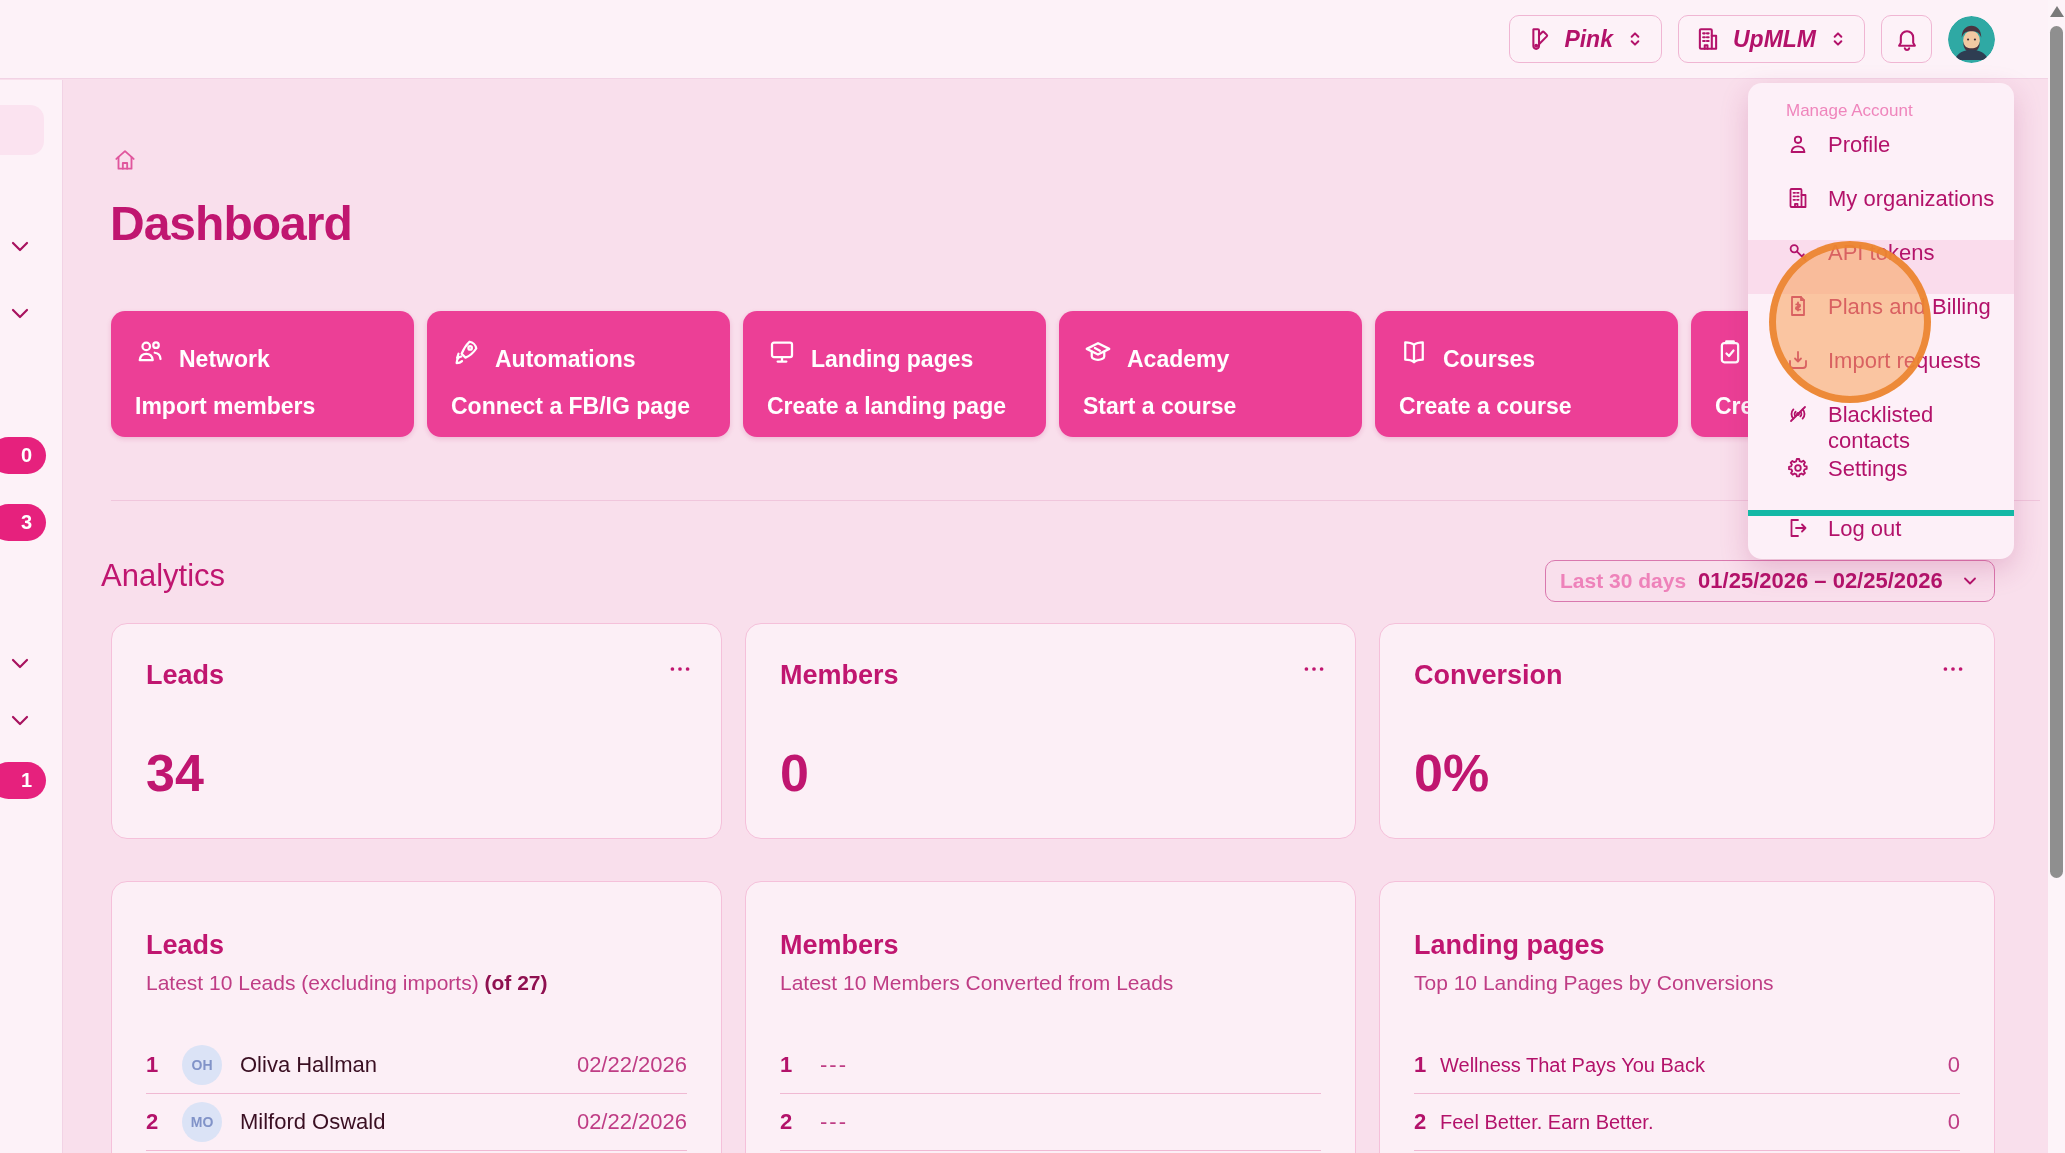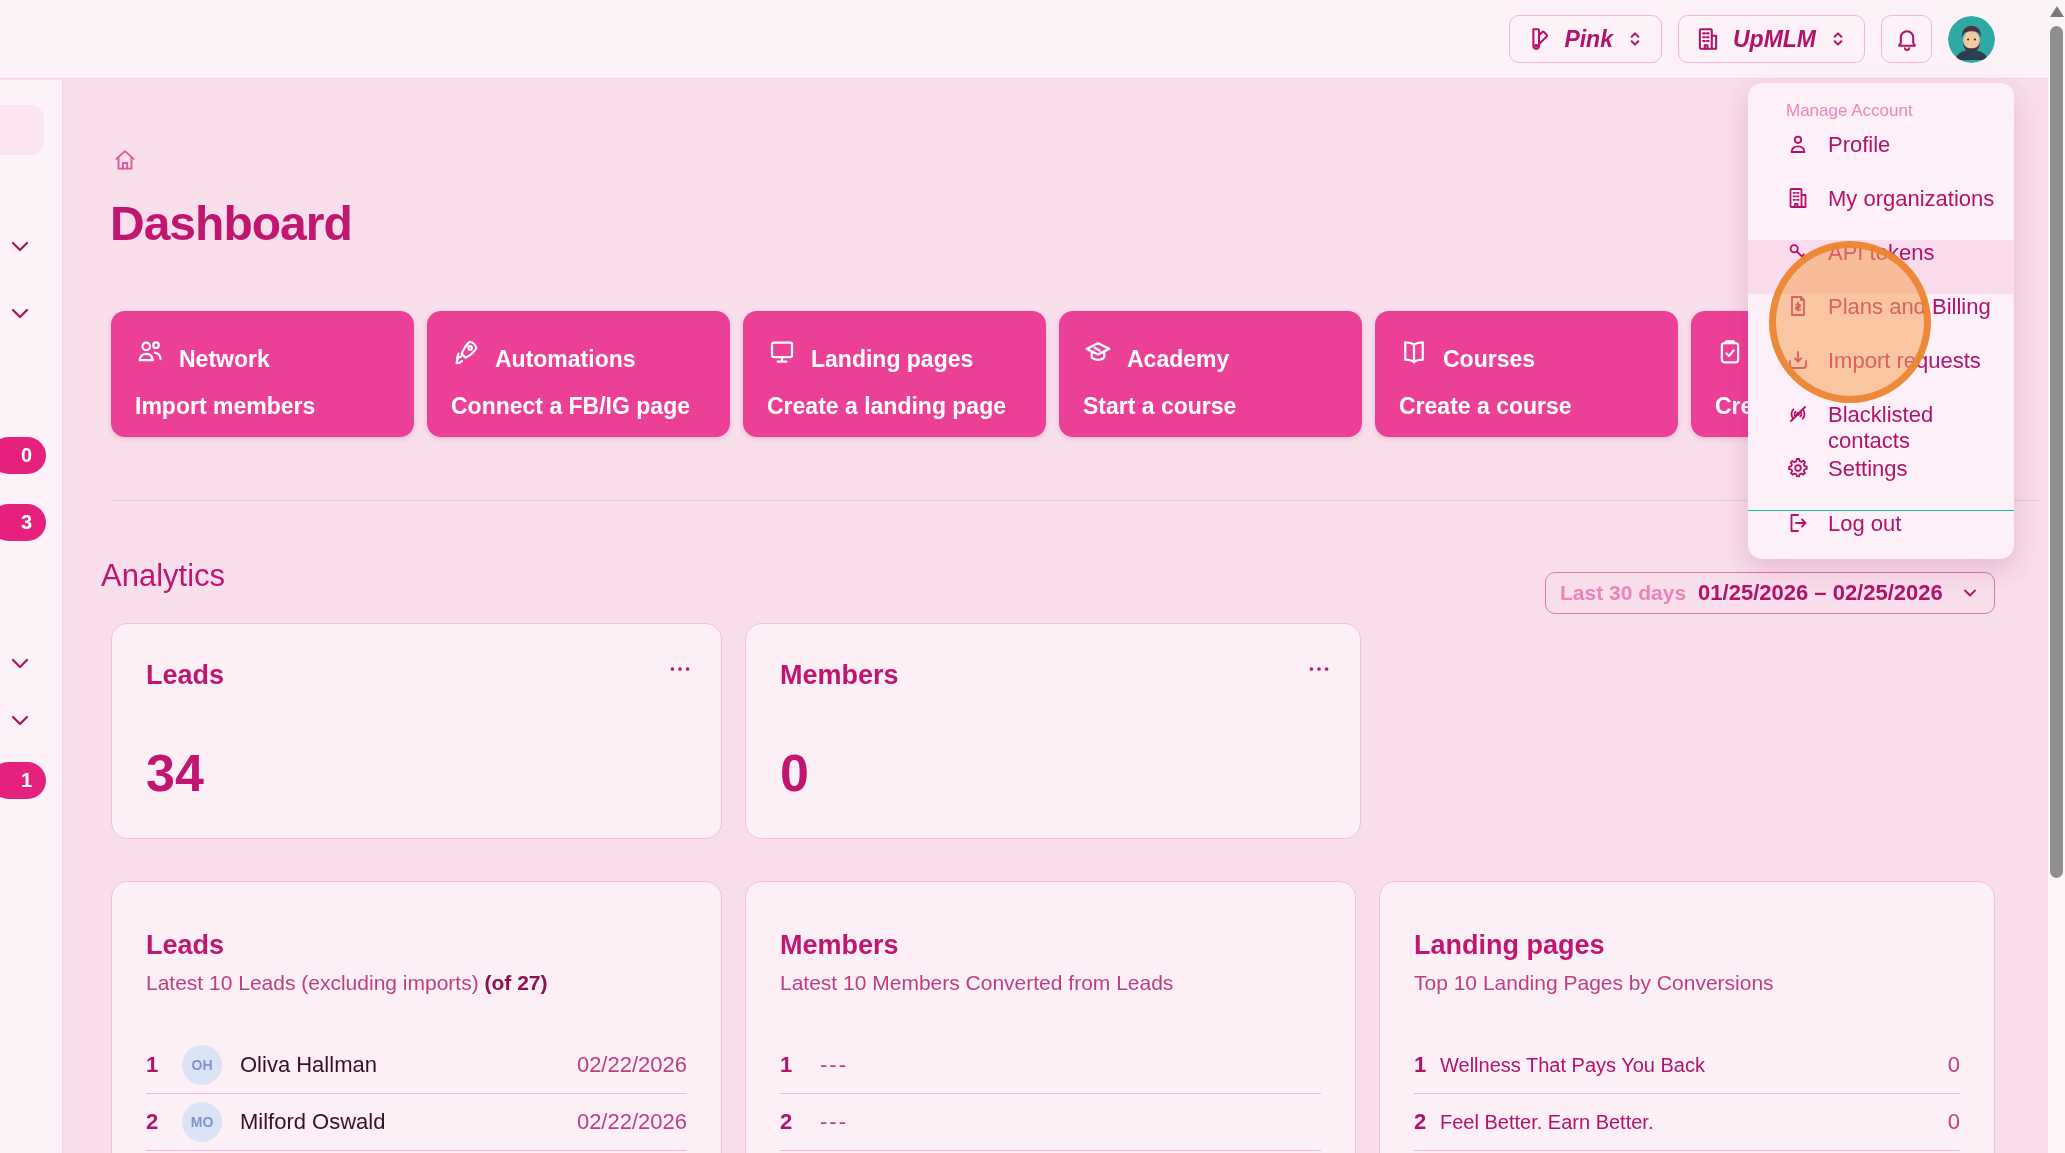--- a/index.html
+++ b/index.html
@@ -24,21 +24,21 @@
   .page-title{position:absolute;left:110px;top:196px;margin:0;font-size:48px;font-weight:bold;color:#c01670;letter-spacing:-1px;}
 
   .actions{position:absolute;left:111px;top:311px;display:flex;gap:13px;}
   .action-card{width:303px;height:126px;box-sizing:border-box;background:#ec3f96;border-radius:14px;color:#fff;padding:26px 24px;cursor:pointer;box-shadow:0 2px 5px rgba(190,30,110,.18);}
   .action-head{display:flex;align-items:flex-end;gap:14px;font-size:23px;font-weight:bold;}
   .action-sub{margin-top:20px;font-size:23px;font-weight:bold;}
 
   .divider{position:absolute;left:111px;top:500px;width:1929px;height:1px;background:#f0c6dc;}
 
   .analytics-h{position:absolute;left:101px;top:558px;margin:0;font-size:31px;font-weight:normal;color:#c01670;}
-  .date-pill{position:absolute;left:1545px;top:572px;width:450px;height:42px;box-sizing:border-box;border:1.5px solid #d978ae;border-radius:10px;display:flex;align-items:center;gap:12px;padding:0 14px;cursor:pointer;}
+  .date-pill{position:absolute;left:1545px;top:560px;width:450px;height:42px;box-sizing:border-box;border:1.5px solid #d978ae;border-radius:10px;display:flex;align-items:center;gap:12px;padding:0 14px;cursor:pointer;}
   .date-preset{color:#ee82ba;font-size:21px;font-weight:bold;}
   .date-range{color:#b3126a;font-size:22px;font-weight:bold;white-space:nowrap;}
   .date-pill svg{margin-left:auto;color:#b3126a;flex:0 0 auto;}
 
   .stats,.lists{position:absolute;left:111px;display:flex;gap:23px;}
   .stats{top:623px;}
   .lists{top:881px;}
   .card{box-sizing:border-box;background:#fceff6;border:1.5px solid #f5c0da;border-radius:16px;position:relative;}
   .stat-card{width:611px;height:216px;padding:36px 34px;}
   .stat-card:last-child,.list-card:last-child{width:616px;}
@@ -56,21 +56,21 @@
   .pname{font-size:20px;color:#b3126a;}
   .dashes{font-size:22px;color:#bf3d85;margin-left:14px;letter-spacing:2px;}
   .rval{margin-left:auto;font-size:22px;color:#bf3d85;}
 
   
   .menu{position:absolute;left:1748px;top:83px;width:266px;height:476px;background:#fdf0f8;border-radius:14px;box-shadow:0 10px 28px rgba(170,40,110,.22);z-index:20;box-sizing:border-box;padding-top:10px;overflow:hidden;}
   .menu-label{height:39px;box-sizing:border-box;padding:8px 0 0 38px;color:#ef85bc;font-size:17px;}
   .menu-item{height:54px;display:flex;align-items:flex-start;gap:18px;padding-left:38px;color:#b3126a;font-size:22px;cursor:pointer;}
   .menu-item svg{flex:0 0 auto;}
   .menu-item.hl{background:#fadcec;}
-  .menu-item.sep{border-top:1px solid #14b8a6;}
+  .menu-item.sep{border-top:6px solid #14b8a6;}
 
   
   .click-ring{position:absolute;left:1769px;top:241px;width:162px;height:162px;box-sizing:border-box;border:7px solid rgba(236,132,48,.92);border-radius:50%;background:rgba(247,162,90,.55);z-index:30;pointer-events:none;}
 
   
   .scrollbar{position:absolute;right:0;top:0;width:17px;height:1153px;background:#fdf4f9;z-index:40;}
   .sb-arrow{position:absolute;left:2px;top:6px;width:0;height:0;border-left:7px solid transparent;border-right:7px solid transparent;border-bottom:11px solid #7a7a7a;cursor:pointer;}
   .sb-thumb{position:absolute;left:2px;top:26px;width:13px;height:852px;background:#8f8f8f;border-radius:7px;cursor:pointer;}
 </style>
 </head>
@@ -255,20 +255,29 @@
     </div>
     <div class="card stat-card">
       <h3 class="stat-title">Members</h3>
       <span class="more"><svg width="26" height="26" viewBox="0 0 24 24" fill="currentColor">
             <circle cx="5" cy="12" r="1.7"></circle>
             <circle cx="12" cy="12" r="1.7"></circle>
             <circle cx="19" cy="12" r="1.7"></circle>
           </svg></span>
       <div class="stat-value">0</div>
     </div>
+    <div class="card stat-card">
+      <h3 class="stat-title">Conversion</h3>
+      <span class="more"><svg width="26" height="26" viewBox="0 0 24 24" fill="currentColor">
+            <circle cx="5" cy="12" r="1.7"></circle>
+            <circle cx="12" cy="12" r="1.7"></circle>
+            <circle cx="19" cy="12" r="1.7"></circle>
+          </svg></span>
+      <div class="stat-value">0%</div>
+    </div>
   </div>
 
   <div class="lists">
     <div class="card list-card">
       <h3 class="list-title">Leads</h3>
       <div class="list-sub"><span>Latest 10 Leads (excluding imports)</span> <b>(of 27)</b></div>
       <div class="rows">
         <div class="row">
           <span class="rank">1</span>
           <span class="initials">OH</span>

